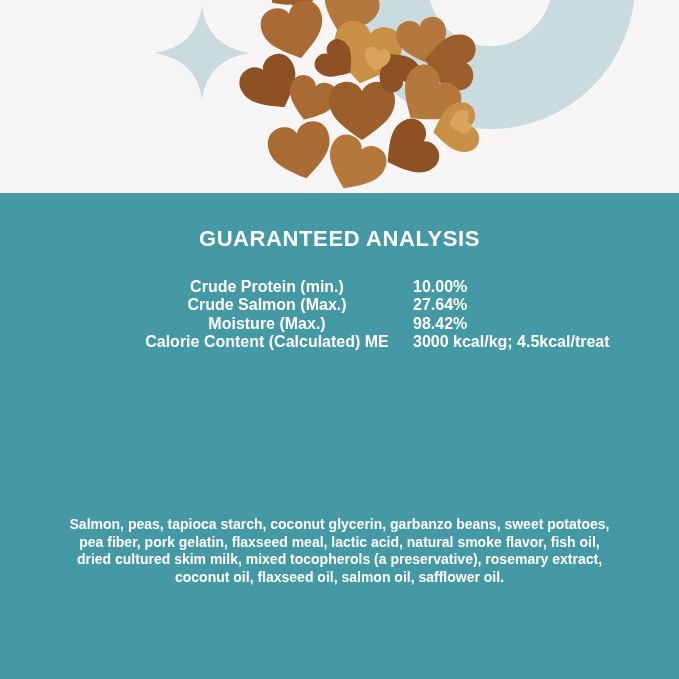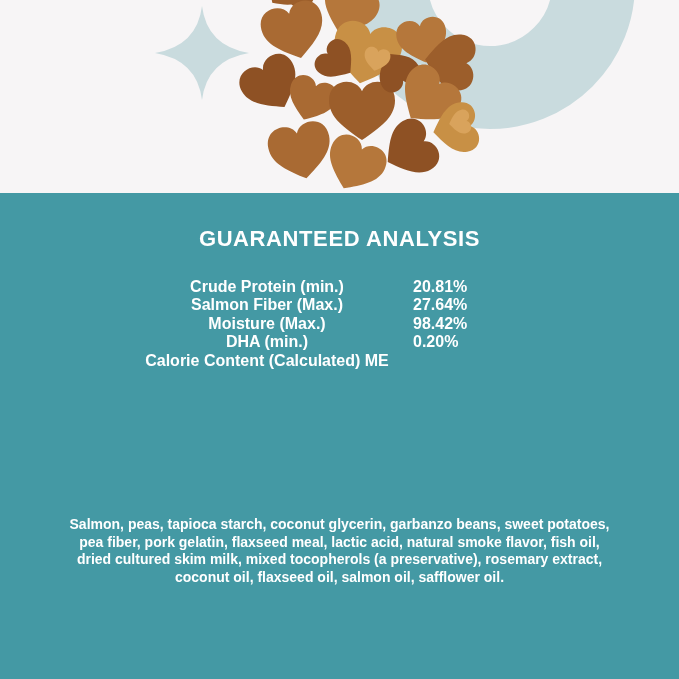--- a/index.html
+++ b/index.html
@@ -95,35 +95,32 @@
     </svg>
   </div>
 
   <div class="panel">
 
     <div class="ga-title">GUARANTEED ANALYSIS</div>
 
     <div class="ga-table">
       <div class="ga-row">
         <span class="ga-label">Crude Protein (min.)</span>
-        <span class="ga-value">20.81%</span>
+        <span class="ga-value">10.00%</span>
       </div>
       <div class="ga-row">
-        <span class="ga-label">Salmon Fiber (Max.)</span>
+        <span class="ga-label">Crude Salmon (Max.)</span>
         <span class="ga-value">27.64%</span>
       </div>
       <div class="ga-row">
         <span class="ga-label">Moisture (Max.)</span>
         <span class="ga-value">98.42%</span>
       </div>
       <div class="ga-row">
-        <span class="ga-label">DHA (min.)</span>
-        <span class="ga-value">0.20%</span>
-      </div>
-      <div class="ga-row">
         <span class="ga-label">Calorie Content (Calculated) ME</span>
+        <span class="ga-value">3000 kcal/kg; 4.5kcal/treat</span>
       </div>
     </div>
 
 
     <div class="ing-text">Salmon, peas, tapioca starch, coconut glycerin, garbanzo beans, sweet potatoes, pea fiber, pork gelatin, flaxseed meal, lactic acid, natural smoke flavor, fish oil, dried cultured skim milk, mixed tocopherols (a preservative), rosemary extract, coconut oil, flaxseed oil, salmon oil, safflower oil.</div>
   </div>
 </div>
 
 </body></html>

